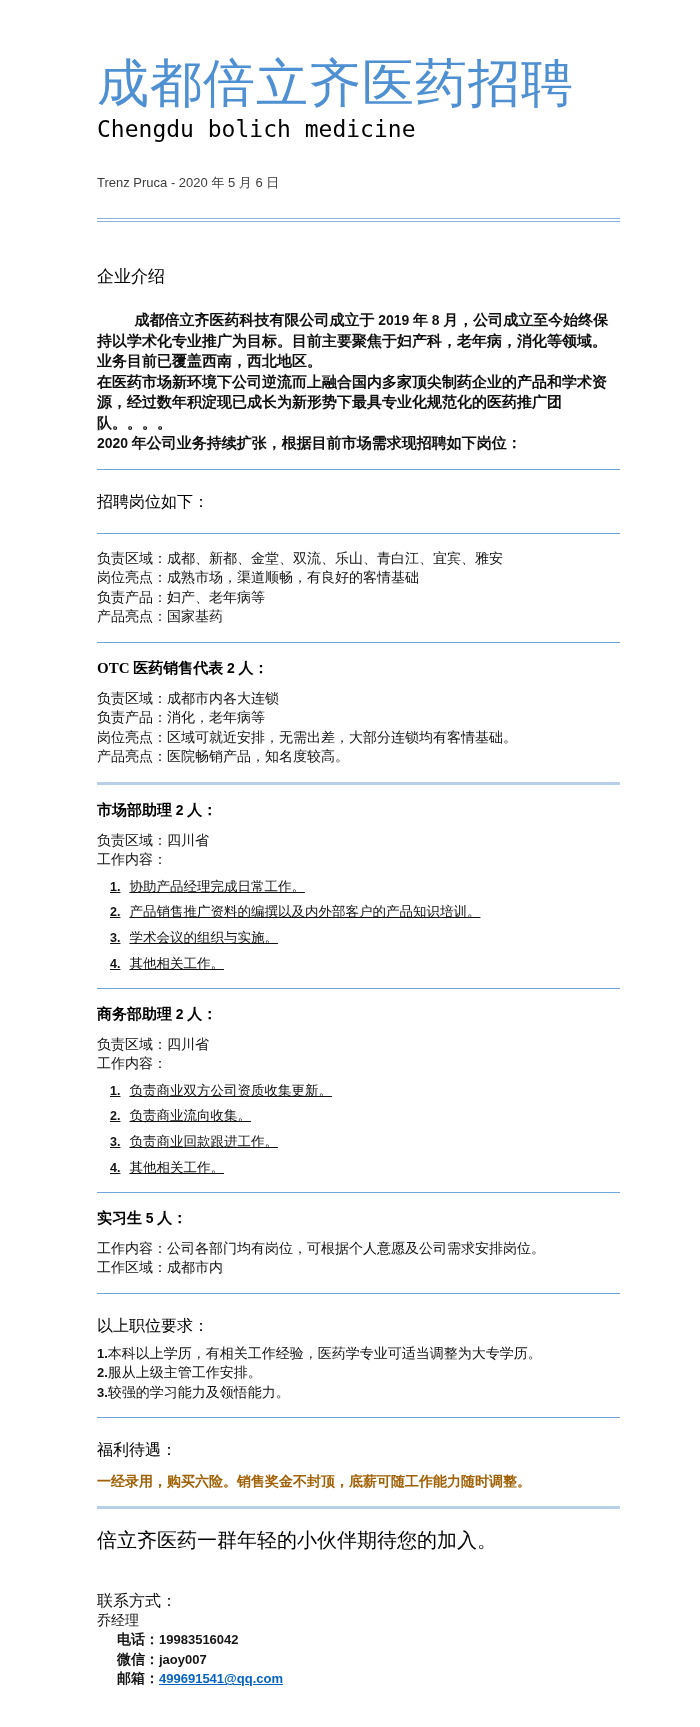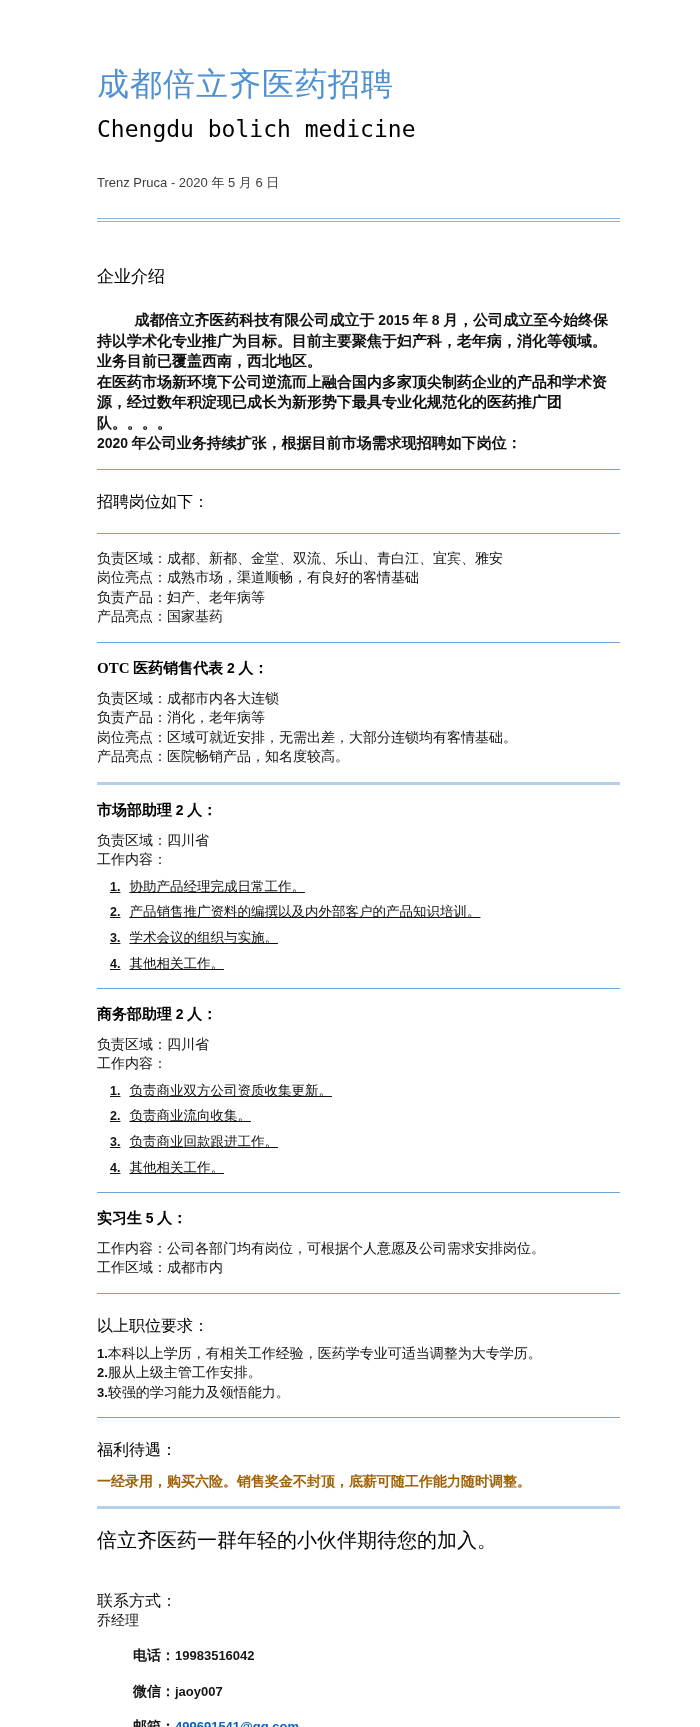--- a/index.html
+++ b/index.html
@@ -7,21 +7,21 @@
     width:700px;min-height:1727px;
     font-family:"Liberation Serif","DejaVu Serif",serif;
     color:#151515;
     -webkit-font-smoothing:antialiased;
   }
   .page{padding:60px 80px 70px 97px;}
 
   
   .doc-title{
     margin:0;
-    font-size:32px;line-height:48px;
+    font-size:52px;line-height:48px;
     font-weight:400;
     color:#4e90d2;
     letter-spacing:1px;
   }
   .doc-subtitle{
     margin:6px 0 0 0;
     font-family:"DejaVu Sans Mono","Liberation Mono",monospace;
     font-size:23px;line-height:30px;
     font-weight:500;color:#000;
   }
@@ -64,21 +64,21 @@
   .reqlist .li{margin:0;font-size:14px;line-height:19.5px;color:#111;}
   .reqlist .num{font-family:"Liberation Sans","DejaVu Sans",sans-serif;font-weight:700;font-size:13px;}
 
   .benefit-text{margin:8px 0 0 0;font-size:14px;line-height:19px;font-weight:600;color:#a16207;}
 
   .closing{margin:18px 0 0 0;font-size:20px;line-height:27px;font-weight:400;color:#000;}
 
   
   .contact-heading{font-size:16px;line-height:21px;font-weight:400;margin:36px 0 0 0;}
   .contact-name{margin:0 0 0 0;font-size:14px;line-height:19px;font-weight:400;}
-  .contact-line{margin:16px;font-size:14px;line-height:19.5px;font-weight:700;padding-left:20px;}
+  .contact-line{margin:0;font-size:14px;line-height:19.5px;font-weight:700;padding-left:20px;}
   .contact-line .val{font-family:"Liberation Sans","DejaVu Sans",sans-serif;font-weight:700;font-size:13px;}
   .email-link{color:#0563c1;text-decoration:underline;}
 
   
   b.num{font-family:"Liberation Sans","DejaVu Sans",sans-serif;font-weight:700;font-size:0.93em;}
 
   
   .footer{
     margin:62px 72px 0 auto;
     width:260px;
@@ -94,21 +94,21 @@
 <div class="page">
 
   <h1 class="doc-title">成都倍立齐医药招聘</h1>
   <p class="doc-subtitle">Chengdu bolich medicine</p>
   <p class="doc-byline">Trenz Pruca - 2020 年 5 月 6 日</p>
 
   <div class="rule-double"></div>
 
   <h2 class="h-plain">企业介绍</h2>
   <div class="intro-text">
-    <p class="indent">成都倍立齐医药科技有限公司成立于 <b class="num">2015</b> 年 <b class="num">8</b> 月，公司成立至今始终保持以学术化专业推广为目标。目前主要聚焦于妇产科，老年病，消化等领域。业务目前已覆盖西南，西北地区。</p>
+    <p class="indent">成都倍立齐医药科技有限公司成立于 <b class="num">2019</b> 年 <b class="num">8</b> 月，公司成立至今始终保持以学术化专业推广为目标。目前主要聚焦于妇产科，老年病，消化等领域。业务目前已覆盖西南，西北地区。</p>
     <p>在医药市场新环境下公司逆流而上融合国内多家顶尖制药企业的产品和学术资源，经过数年积淀现已成长为新形势下最具专业化规范化的医药推广团队。。。。</p>
     <p><b class="num">2020</b> 年公司业务持续扩张，根据目前市场需求现招聘如下岗位：</p>
   </div>
 
   <hr class="rule">
 
   <h2 class="h-mid">招聘岗位如下：</h2>
 
   <hr class="rule">
 

